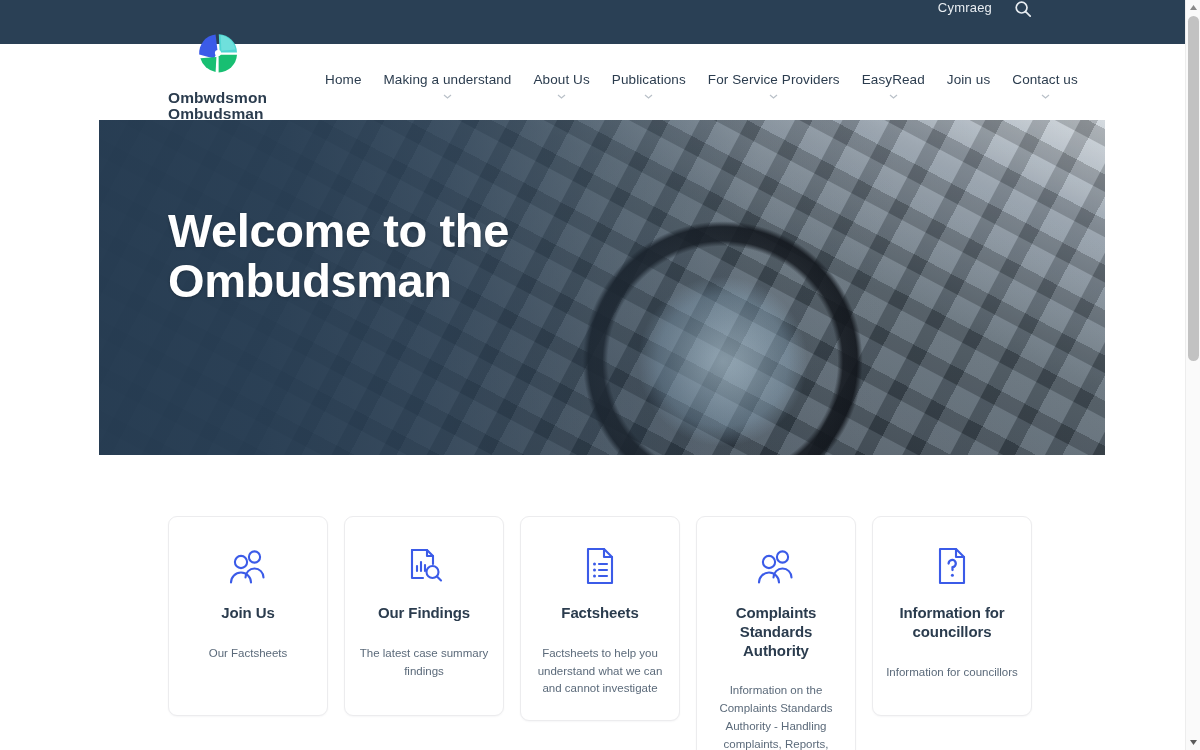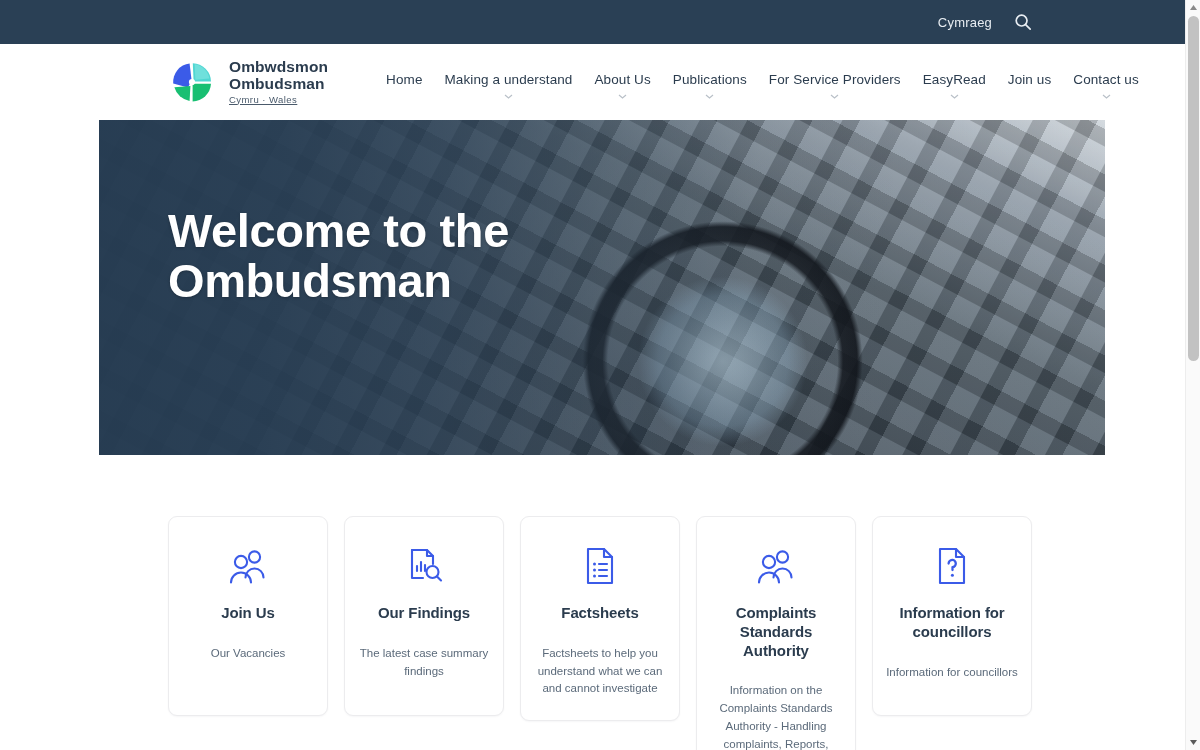--- a/index.html
+++ b/index.html
@@ -18,21 +18,21 @@
     height: 750px;
     background: #ffffff;
     overflow: hidden;
   }
 
   
   .topbar {
     height: 44px;
     background: #2a4055;
     display: flex;
-    align-items: center;
+    align-items: flex-start;
     justify-content: flex-end;
     padding-right: 168px;
   }
   .topbar-lang {
     color: #e8edf2;
     font-size: 13px;
     letter-spacing: .2px;
     margin-right: 22px;
     cursor: pointer;
   }
@@ -49,21 +49,21 @@
   
   .header {
     height: 76px;
     background: #ffffff;
     display: flex;
     align-items: center;
     padding: 0 0 0 168px;
     position: relative;
   }
 
-  .brand { display: flex; align-items: center; gap: 13px; }
+  .brand { display: flex; align-items: center; gap: 13px; flex-direction: column; }
   .brand-mark { width: 48px; height: 48px; position: relative; flex: 0 0 48px; }
   .brand-text { line-height: 1.08; }
   .brand-line1, .brand-line2 {
     font-size: 15.5px;
     font-weight: bold;
     color: #2b3c4e;
     letter-spacing: .1px;
   }
   .brand-sub {
     font-size: 9.5px;
@@ -338,21 +338,21 @@
     <div class="card">
       <div class="card-icon">
         <svg width="40" height="36" viewBox="0 0 40 36" fill="none" stroke="#3b5be8" stroke-width="2.1" stroke-linecap="round">
           <circle cx="26.5" cy="9" r="5.6"></circle>
           <path d="M17.5 29.5c0-5 4-9 9-9s9 4 9 9"></path>
           <circle cx="13" cy="14" r="6.1"></circle>
           <path d="M3 34.5c0-5.5 4.5-10 10-10s10 4.5 10 10"></path>
         </svg>
       </div>
       <div class="card-title">Join Us</div>
-      <div class="card-desc">Our Vacancies</div>
+      <div class="card-desc">Our Factsheets</div>
     </div>
 
     <div class="card">
       <div class="card-icon">
         <svg width="40" height="38" viewBox="0 0 40 38" fill="none" stroke="#3b5be8" stroke-width="2.1" stroke-linecap="round" stroke-linejoin="round">
           <path d="M8 3h15l6 6v8"></path>
           <path d="M8 3v28h11"></path>
           <path d="M23 3v6h6"></path>
           <line x1="13" y1="24" x2="13" y2="19"></line>
           <line x1="17" y1="24" x2="17" y2="15"></line>

